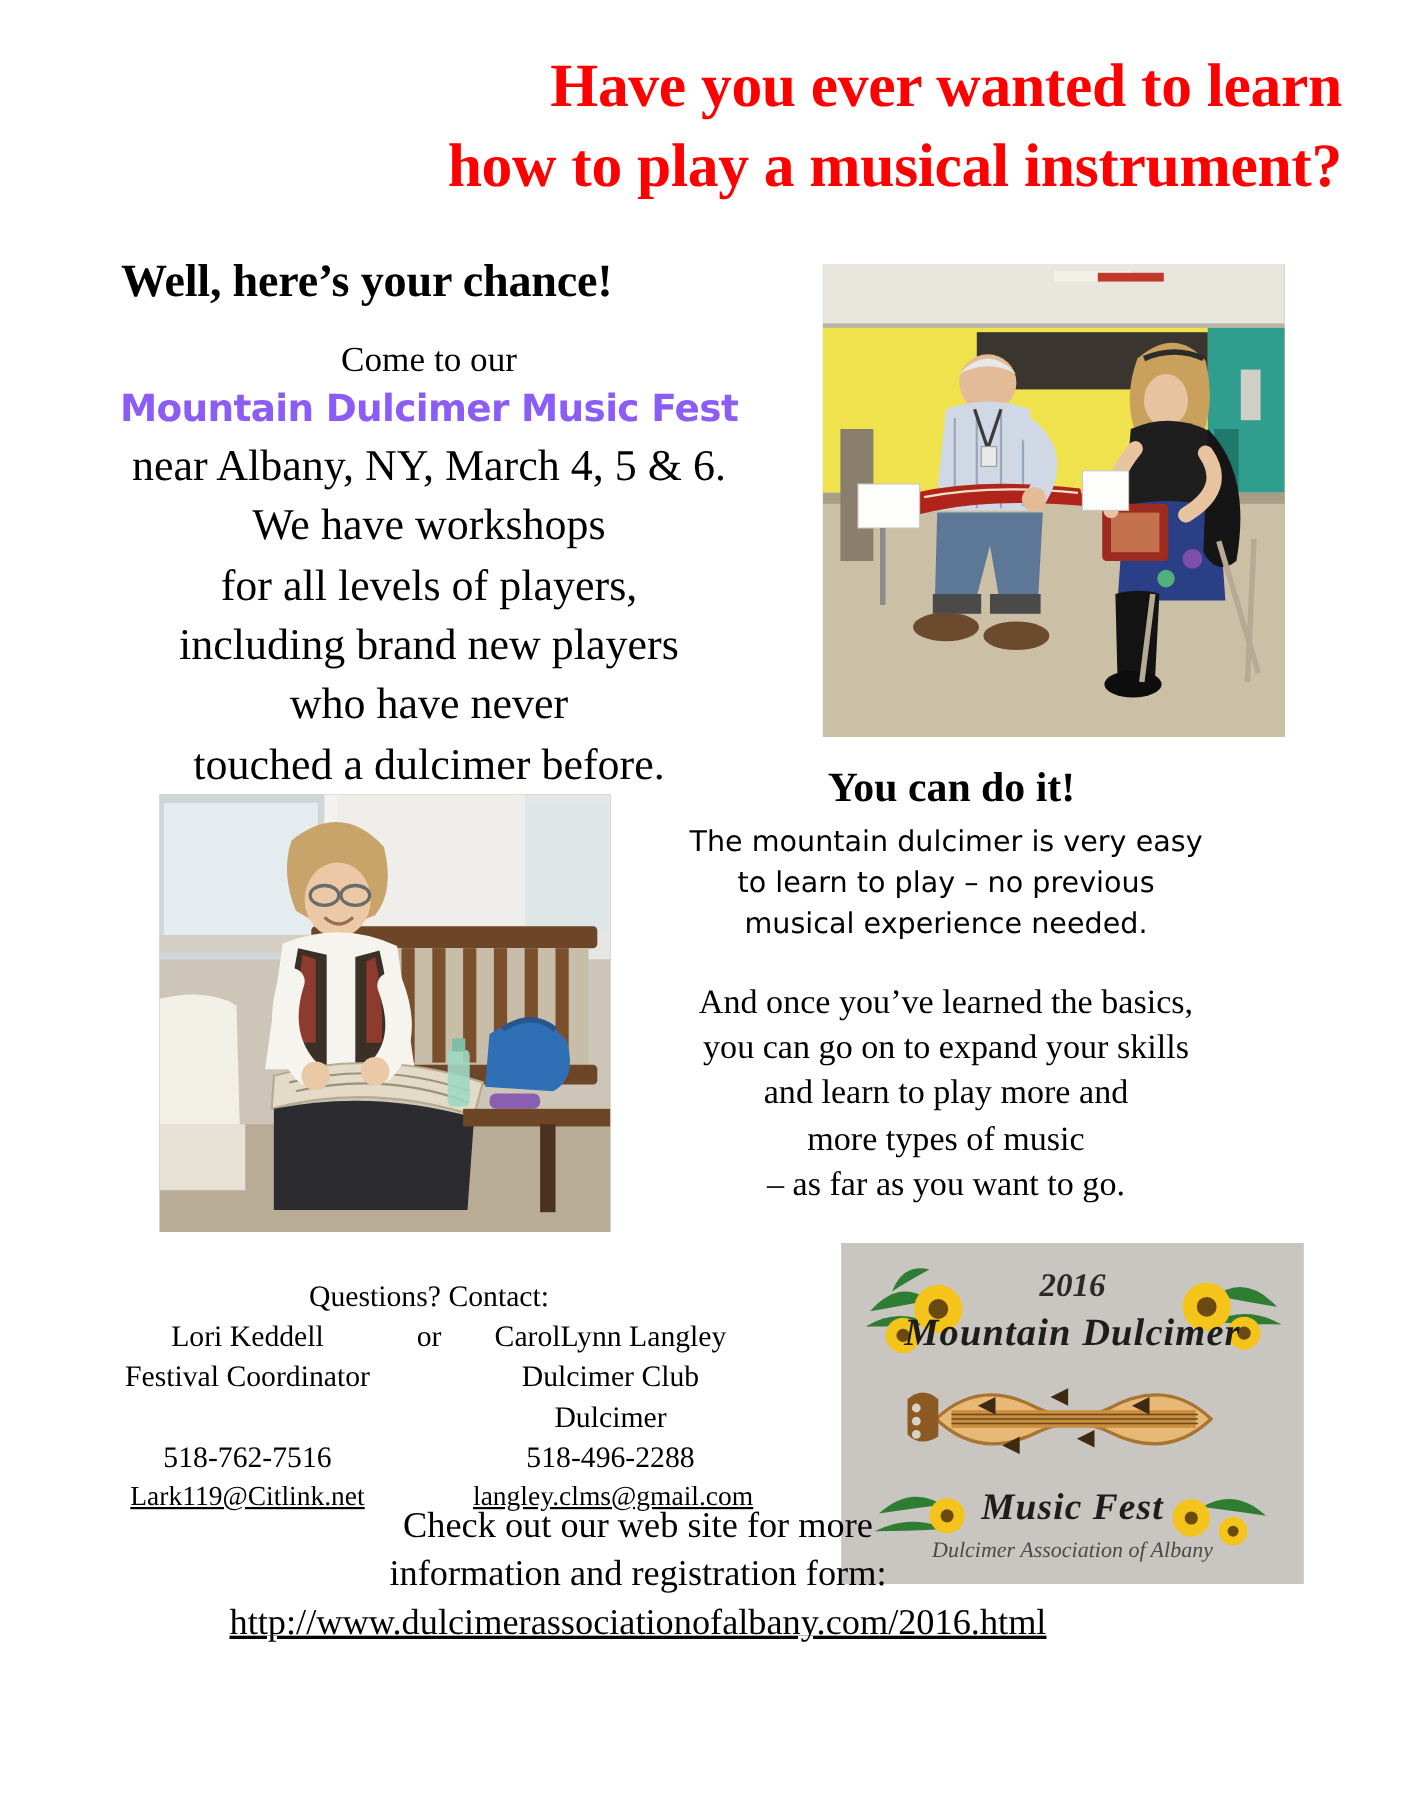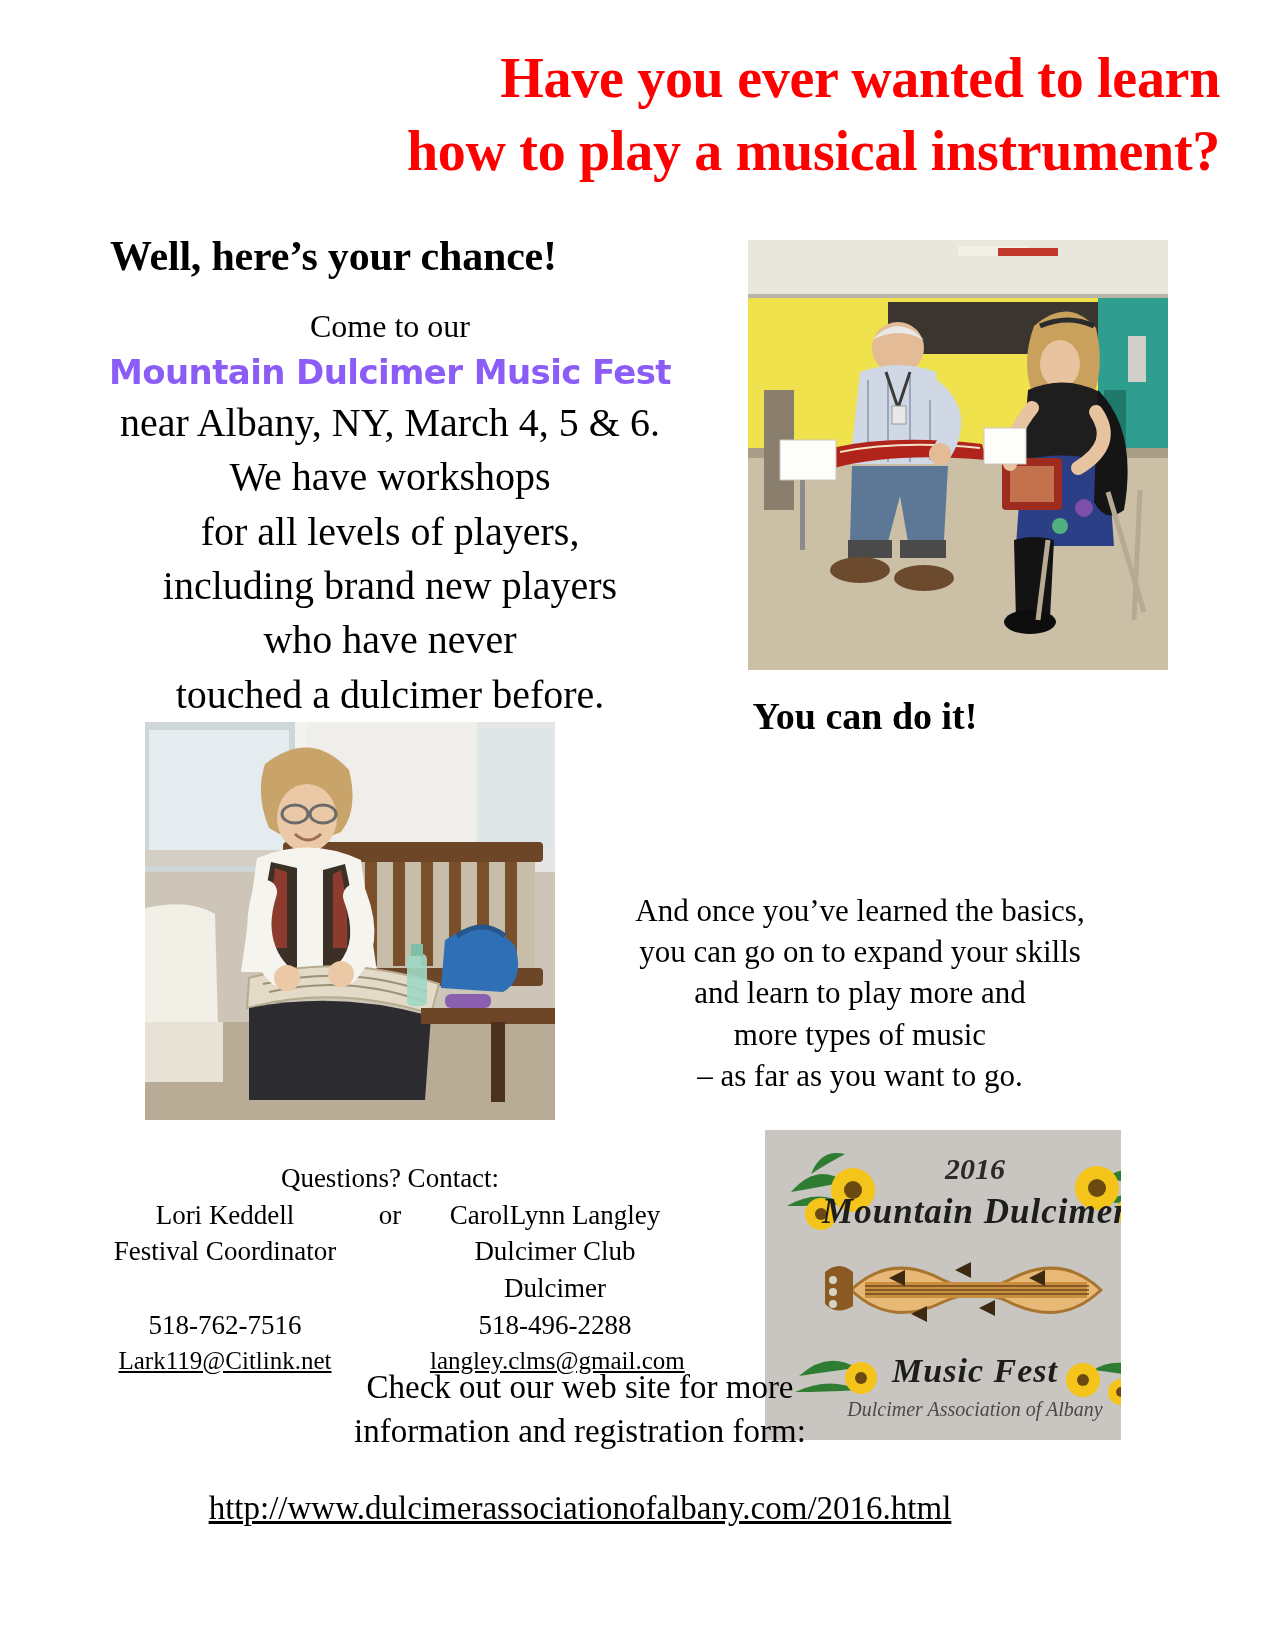--- a/index.html
+++ b/index.html
@@ -147,28 +147,28 @@
   
   .website {
     position: absolute;
     left: 80px;
     top: 1365px;
     width: 1000px;
     text-align: center;
     font-size: 33px;
     line-height: 1.34;
   }
-  .website-url { text-decoration: underline; margin-top: 33px; }
+  .website-url { text-decoration: underline; }
 
   
   .logo {
     position: absolute;
     left: 765px;
     top: 1130px;
-    width: 356px;
+    width: 420px;
     height: 310px;
     background: #a3a3a3;
     overflow: hidden;
   }
   .logo-year {
     position: absolute;
     left: 0; top: 22px;
     width: 420px;
     text-align: center;
     font-family: "Liberation Serif", serif;
@@ -310,20 +310,25 @@
       <ellipse cx="282" cy="382" rx="26" ry="12" fill="#0d0d0d"></ellipse>
 
       <path d="M360 252 l36 120 M300 300 l-10 80 M392 250 l-6 130" stroke="#b6aa94" stroke-width="5" fill="none"></path>
 
       <rect x="236" y="188" width="42" height="36" fill="#fdfdfb" stroke="#cbc8c0" stroke-width="1"></rect>
     </svg>
   </div>
 
   <div class="youcan">You can do it!</div>
 
+  <div class="right-para1">
+    <div>The mountain dulcimer is very easy</div>
+    <div>to learn to play – no previous</div>
+    <div>musical experience needed.</div>
+  </div>
 
   <div class="right-para2">
     <div>And once you’ve learned the basics,</div>
     <div>you can go on to expand your skills</div>
     <div>and learn to play more and</div>
     <div>more types of music</div>
     <div>– as far as you want to go.</div>
   </div>
 
   <div class="photo-bottom-left">

